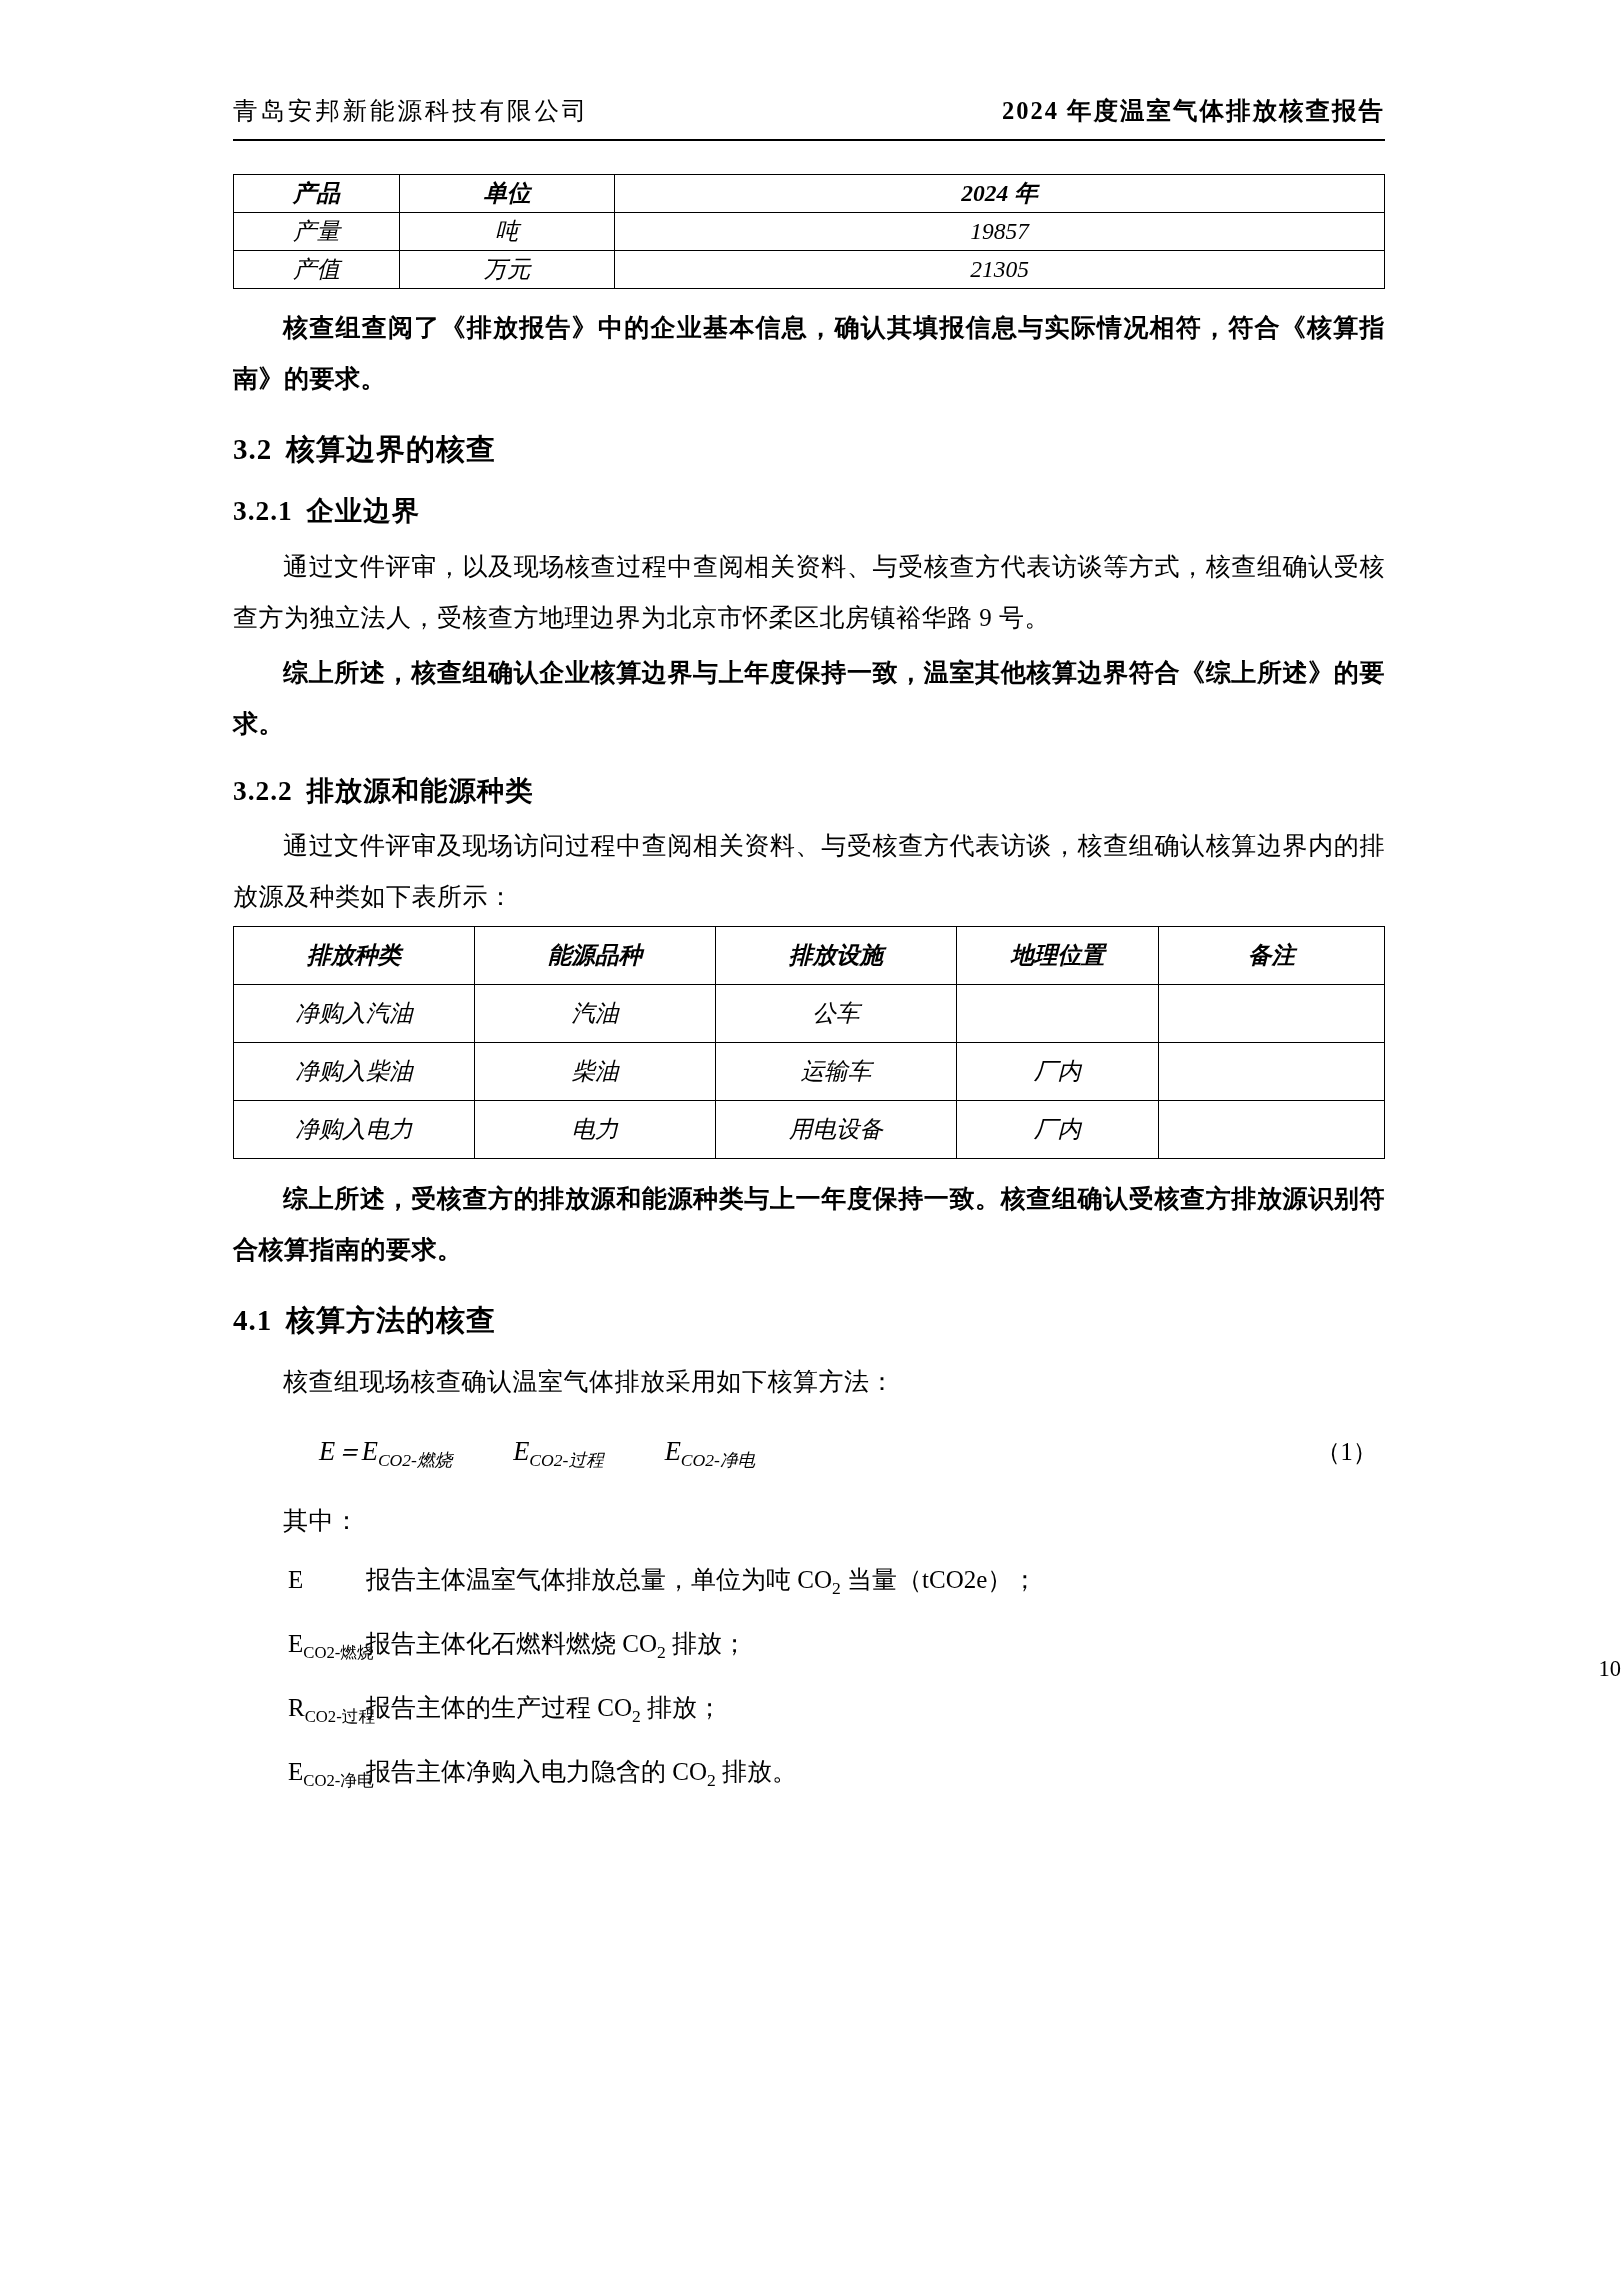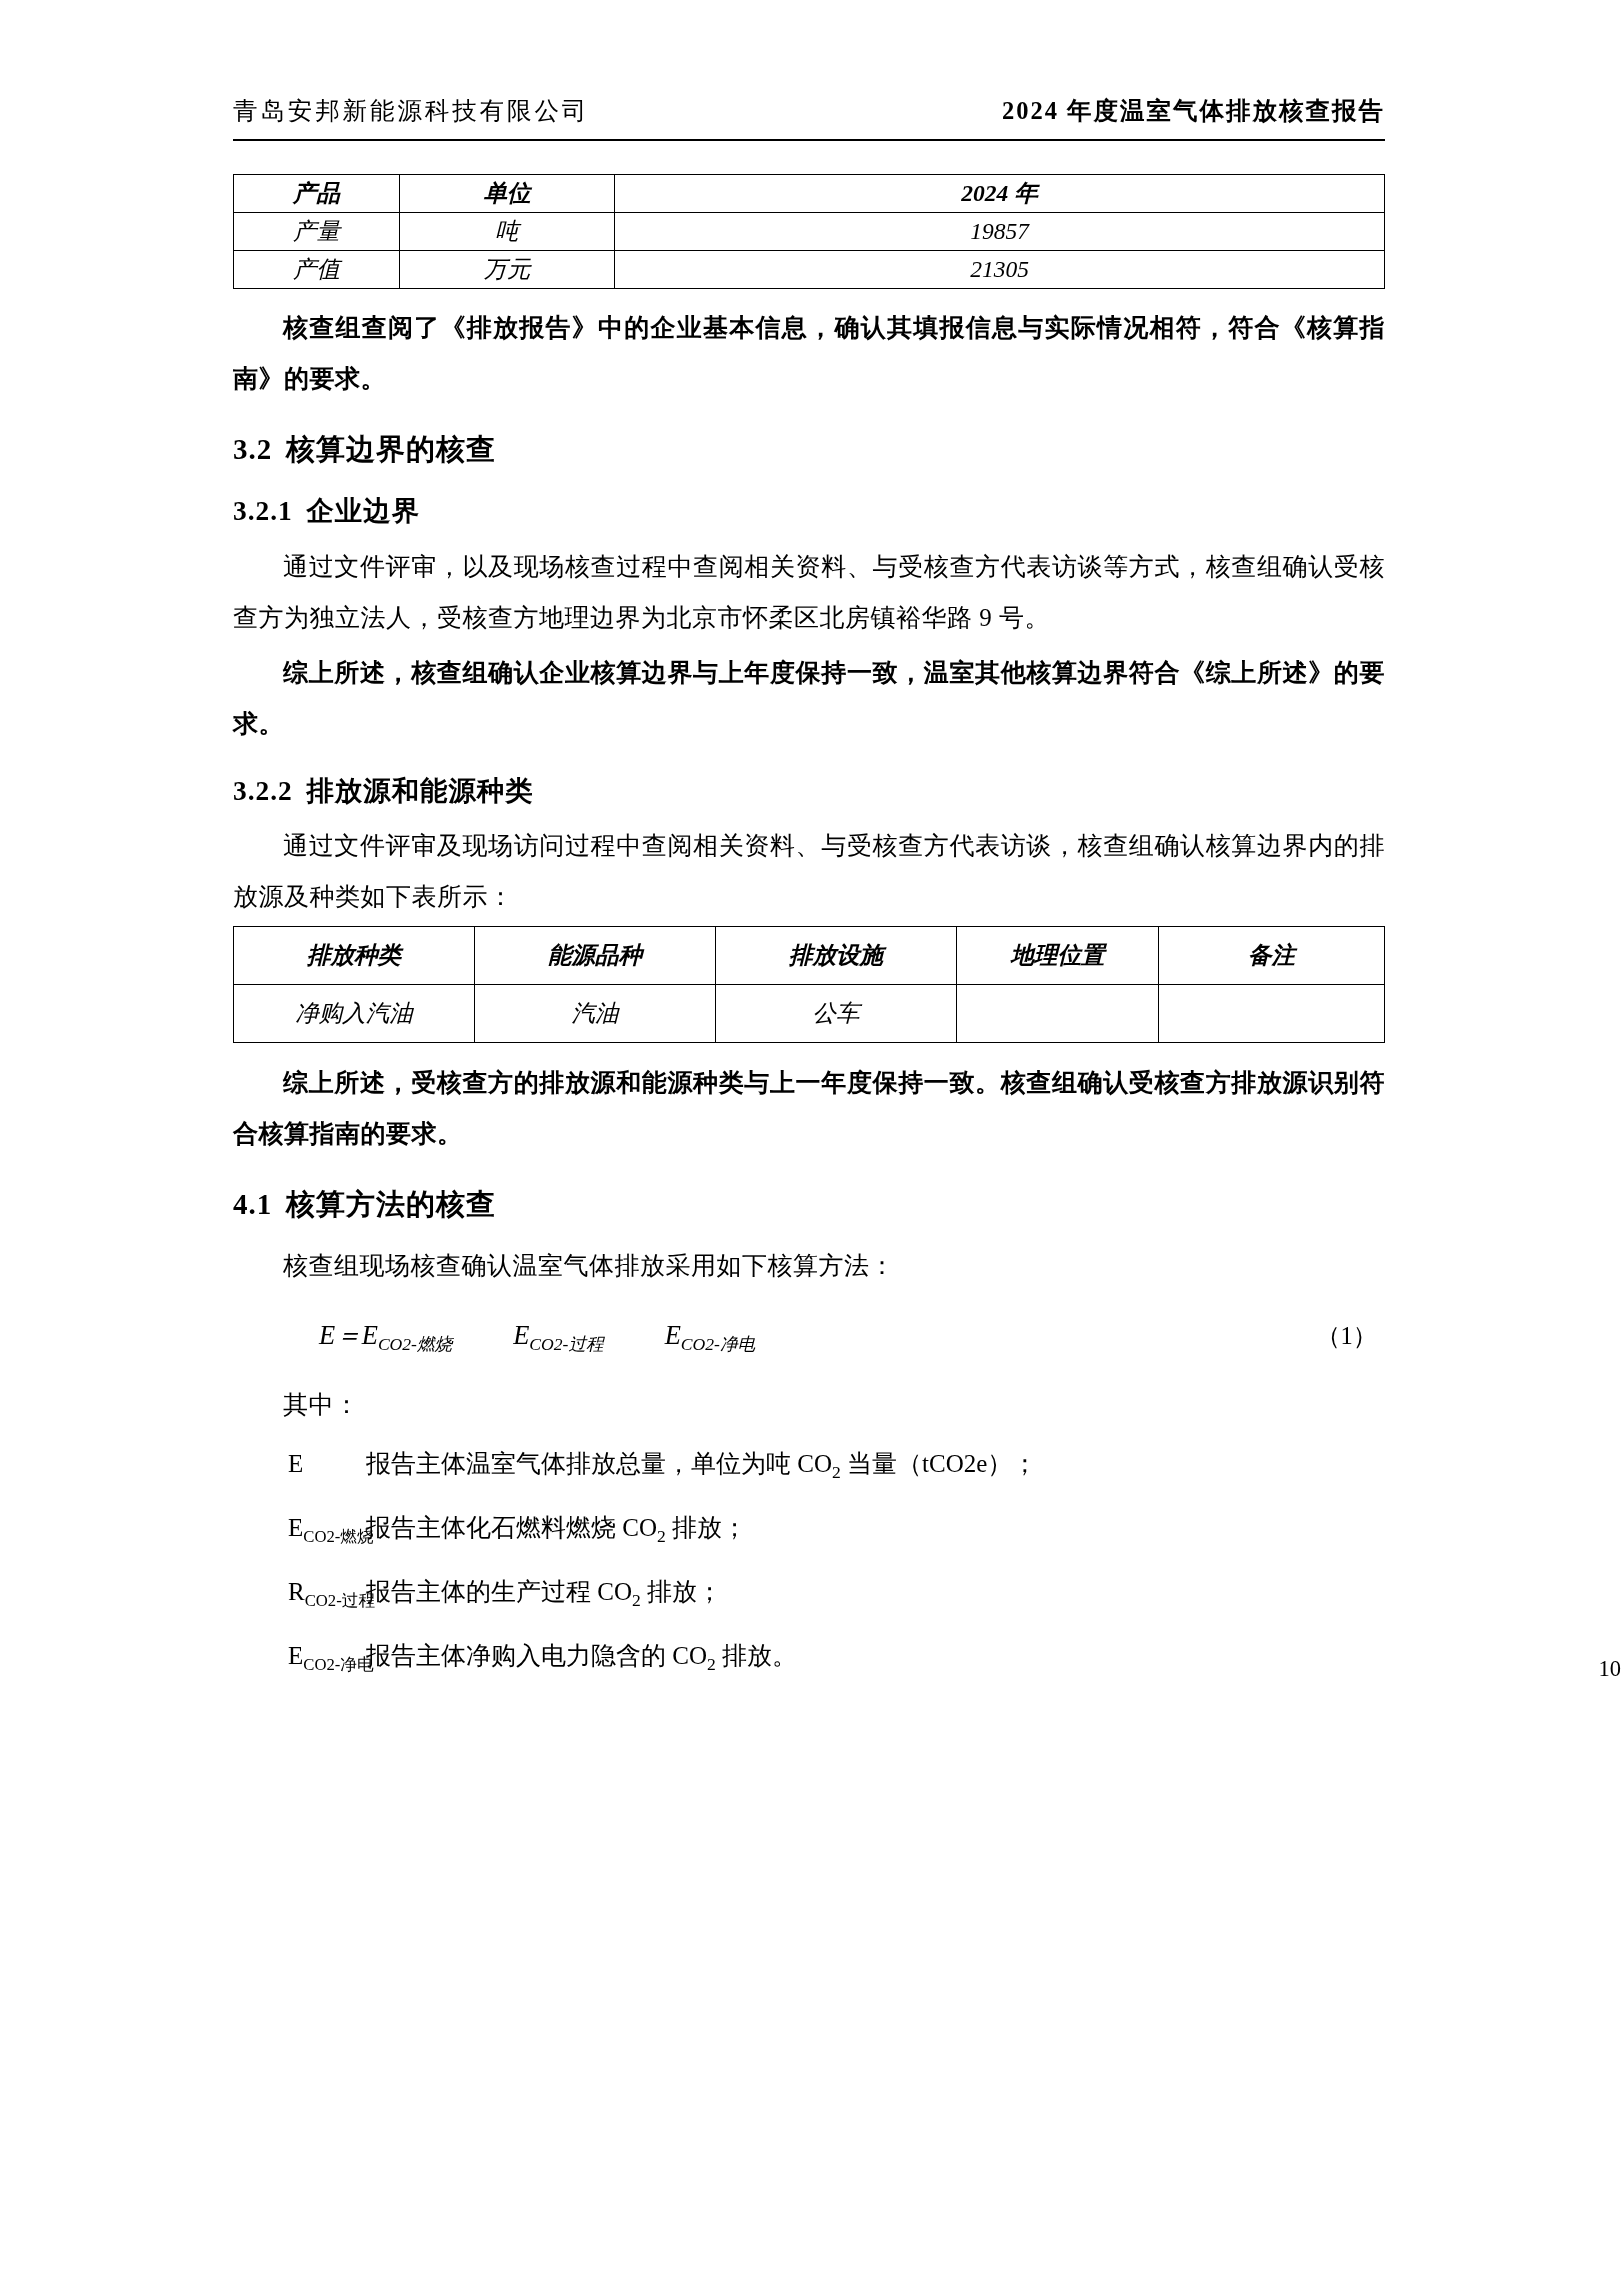--- a/index.html
+++ b/index.html
@@ -241,20 +241,34 @@
           <th style="width:201px">地理位置</th>
           <th>备注</th>
         </tr>
         <tr>
           <td>净购入汽油</td>
           <td>汽油</td>
           <td>公车</td>
           <td></td>
           <td></td>
         </tr>
+        <tr>
+          <td>净购入柴油</td>
+          <td>柴油</td>
+          <td>运输车</td>
+          <td>厂内</td>
+          <td></td>
+        </tr>
+        <tr>
+          <td>净购入电力</td>
+          <td>电力</td>
+          <td>用电设备</td>
+          <td>厂内</td>
+          <td></td>
+        </tr>
       </tbody>
     </table>
 
     <p class="body-text bold">综上所述，受核查方的排放源和能源种类与上一年度保持一致。核查组确认受核查方排放源识别符合核算指南的要求。</p>
 
     <h2 class="h-2">
       <span class="num">4.1</span><span>核算方法的核查</span>
     </h2>
 
     <p class="body-text">核查组现场核查确认温室气体排放采用如下核算方法：</p>

